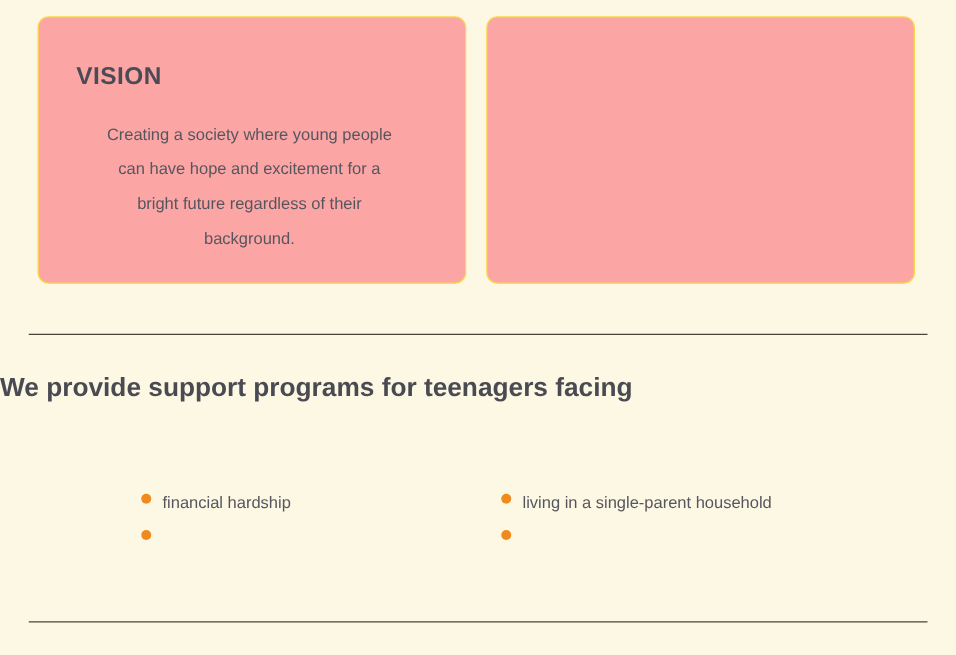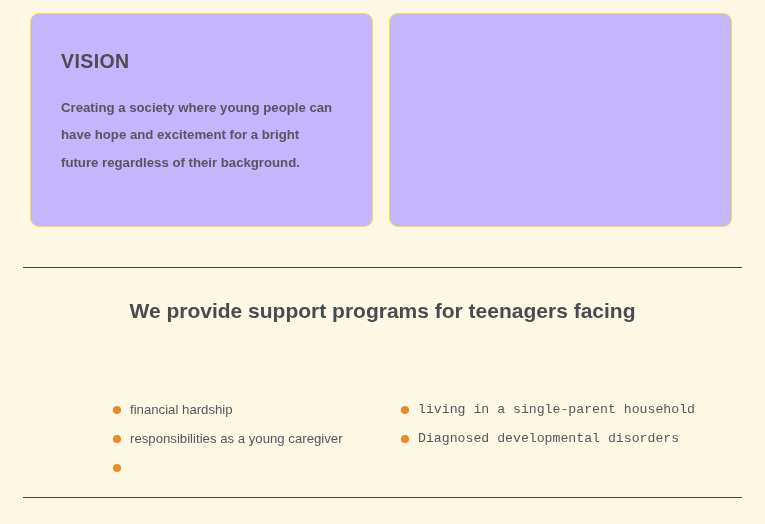--- a/index.html
+++ b/index.html
@@ -19,42 +19,43 @@
   .cards-row {
     position: absolute;
     left: 30px;
     top: 13px;
     width: 702px;
     height: 214px;
     display: flex;
     gap: 16px;
   }
   .card {
-    background: #c4b5fd;
+    background: #fca5a5;
     border: 1.5px solid #F9D849;
     border-radius: 9px;
     box-sizing: border-box;
     flex: 1 1 0;
     padding: 38px 34px 0 30px;
   }
   .card-title {
     font-size: 19.5px;
     font-weight: 600;
     letter-spacing: 0.4px;
     color: #4B4B53;
     margin: 0 0 22px 0;
     line-height: 1;
   }
   .card-body {
     font-size: 13.2px;
-    font-weight: 700;
+    font-weight: 400;
     color: #56565F;
     line-height: 2.12;
-    margin: 0;
+    margin: 16px;
     max-width: 290px;
+    text-align: center;
   }
 
   
   .divider {
     position: absolute;
     left: 23px;
     width: 719px;
     height: 0;
     border-top: 1.4px solid #4A4336;
   }
@@ -62,21 +63,20 @@
   .divider-bottom { top: 497px; }
 
   
   .challenges {
     position: absolute;
     left: 0;
     top: 292px;
     width: 765px;
   }
   .challenges-heading {
-    text-align: center;
     font-size: 21px;
     font-weight: 600;
     color: #4A4A52;
     line-height: 1.84;
     margin: 0;
   }
   .challenges-heading .line {
     display: block;
   }
 
@@ -85,25 +85,24 @@
     top: 103px;
     left: 0;
     width: 765px;
     display: flex;
   }
   .challenge-col {
     display: flex;
     flex-direction: column;
   }
   .challenge-col-left  { margin-left: 113px; width: 288px; }
-  .challenge-col-right { margin-left: 0; width: 350px; font-family: Liberation Mono, monospace; }
+  .challenge-col-right { margin-left: 0; width: 350px; }
 
   .challenge-item {
     display: flex;
-    align-items: center;
     height: 29px;
   }
   .bullet-dot {
     width: 8px;
     height: 8px;
     border-radius: 50%;
     background: #F08A1E;
     flex: 0 0 auto;
     margin-right: 9px;
   }
@@ -140,34 +139,29 @@
 
   <div class="challenge-columns">
 
     <div class="challenge-col challenge-col-left">
       <div class="challenge-item">
         <span class="bullet-dot"></span>
         <span class="challenge-label">financial hardship</span>
       </div>
       <div class="challenge-item">
         <span class="bullet-dot"></span>
-        <span class="challenge-label">responsibilities as a young caregiver</span>
-      </div>
-      <div class="challenge-item">
-        <span class="bullet-dot"></span>
       </div>
     </div>
 
     <div class="challenge-col challenge-col-right">
       <div class="challenge-item">
         <span class="bullet-dot"></span>
         <span class="challenge-label">living in a single-parent household</span>
       </div>
       <div class="challenge-item">
         <span class="bullet-dot"></span>
-        <span class="challenge-label">Diagnosed developmental disorders</span>
       </div>
     </div>
 
   </div>
 </div>
 
 <div class="divider divider-bottom"></div>
 
 </body></html>

